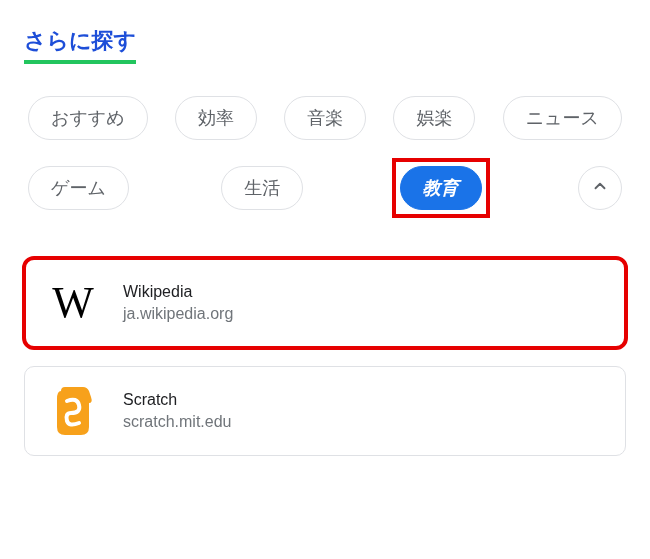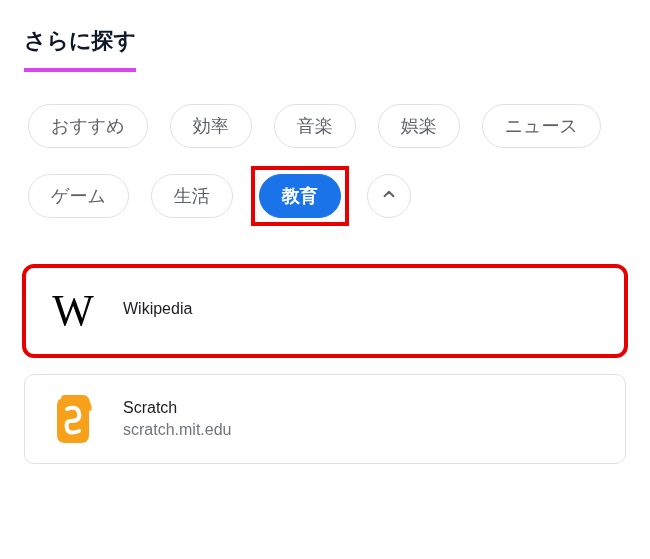--- a/index.html
+++ b/index.html
@@ -6,51 +6,53 @@
   body {
     font-family: -apple-system, BlinkMacSystemFont, "Segoe UI", "Helvetica Neue", Arial, "Hiragino Kaku Gothic ProN", "Meiryo", sans-serif;
     background: #fff;
     padding: 26px 24px;
     width: 650px;
   }
   .header {
     display: inline-block;
     font-size: 22px;
     font-weight: 700;
-    color: #0f172a;
-    border-bottom: 4px solid #d946ef;
-    padding-bottom: 12px;
+    color: #1d4ed8;
+    border-bottom: 4px solid #22c55e;
+    padding-bottom: 4px;
     margin-bottom: 28px;
   }
   .chips {
     display: flex;
     flex-wrap: wrap;
     gap: 14px 14px;
     margin-bottom: 40px;
     align-items: center;
+    justify-content: space-between;
   }
   .chip {
     display: inline-flex;
     align-items: center;
     justify-content: center;
     height: 44px;
     padding: 0 22px;
     border: 1px solid #dfe1e5;
     border-radius: 22px;
     font-size: 18px;
     color: #5f6368;
     background: #fff;
     cursor: pointer;
     white-space: nowrap;
   }
   .chip.active {
     background: #1a73e8;
     border-color: #1a73e8;
     color: #fff;
     font-weight: 700;
+    font-style: italic;
   }
   .chip-wrap {
     display: inline-flex;
     padding: 4px;
   }
   .chip-wrap.hl {
     border: 4px solid #e60000;
   }
   .collapse {
     width: 44px;
@@ -145,20 +147,21 @@
 </div>
 
 <div class="cards">
 
   <div class="card hl">
     <div class="card-icon">
       <span class="wiki-icon">W</span>
     </div>
     <div>
       <div class="card-title">Wikipedia</div>
+      <div class="card-sub">ja.wikipedia.org</div>
     </div>
   </div>
 
   <div class="card">
     <div class="card-icon scratch-icon">
       <svg viewBox="0 0 40 48">
         <path d="M8 4 Q8 0 12 0 L30 0 Q34 0 36 4 L38 10 Q40 16 36 16 L36 40 Q36 48 28 48 L12 48 Q4 48 4 40 L4 12 Q4 4 8 4 Z" fill="#f7a11b"></path>
         <path d="M14 14 Q24 10 26 18 Q28 26 18 26 Q12 26 14 34 Q16 40 26 36" fill="none" stroke="#ffffff" stroke-width="4" stroke-linecap="round"></path>
       </svg>
     </div>

